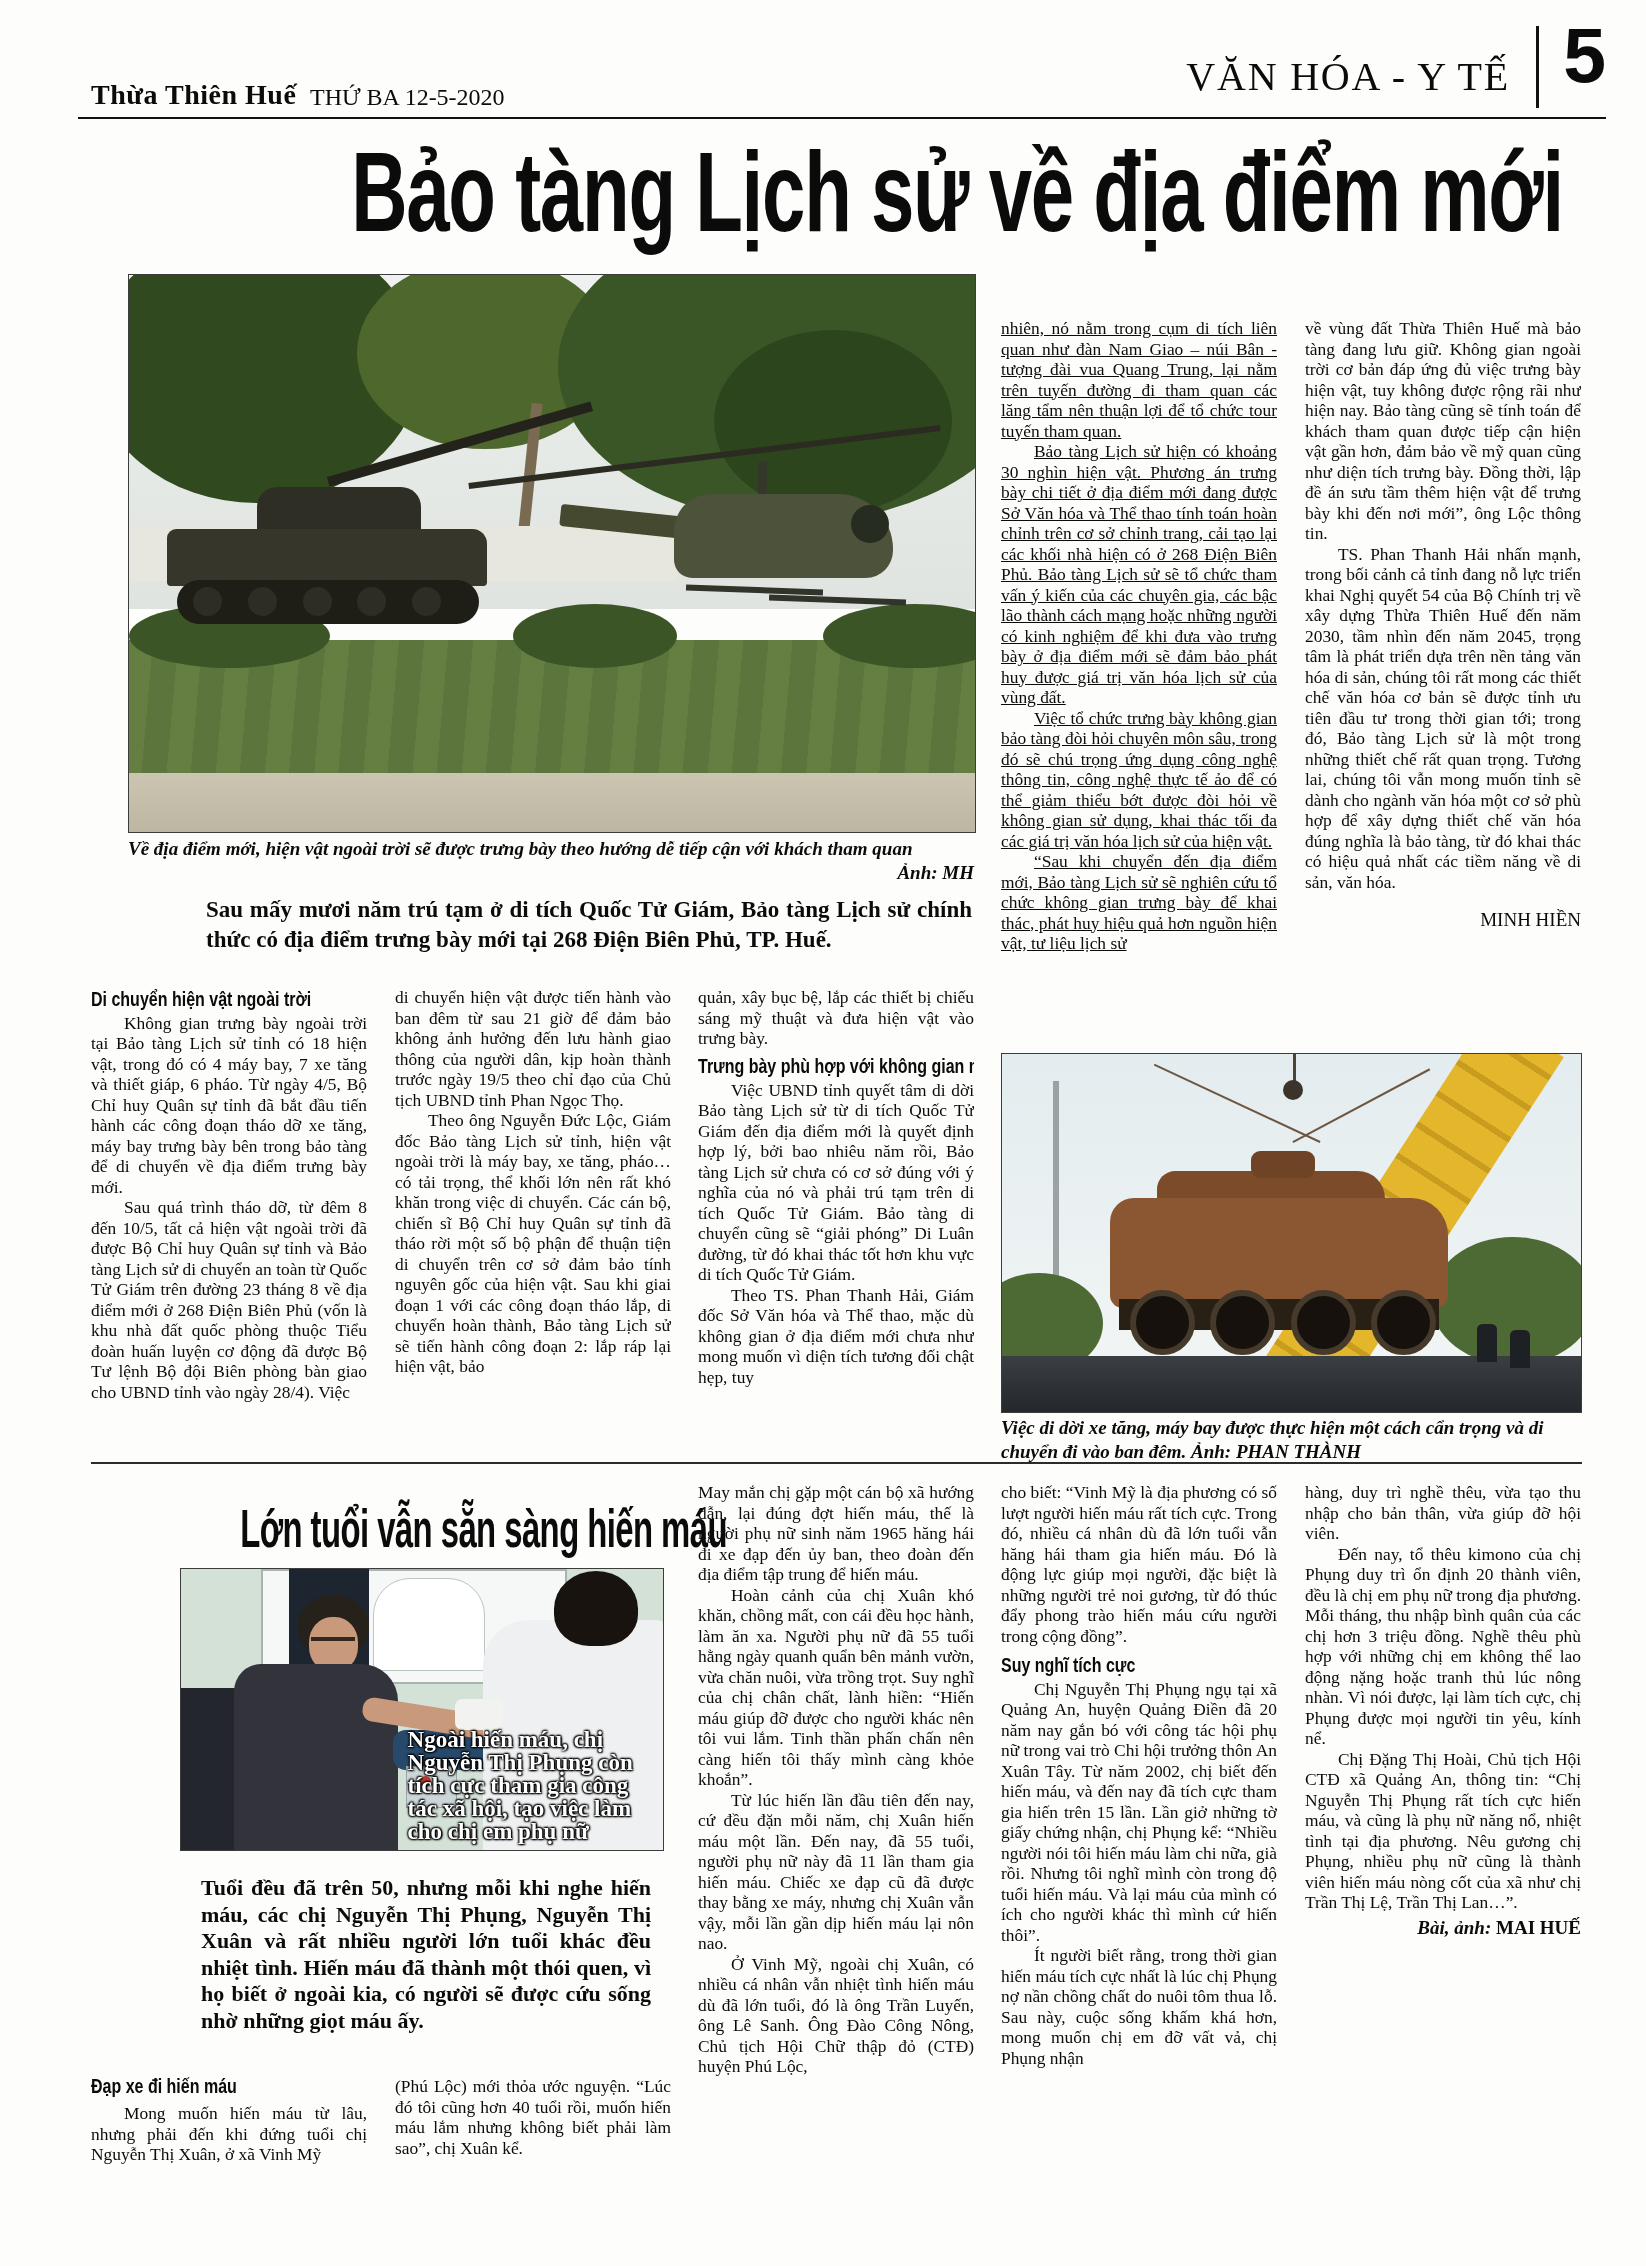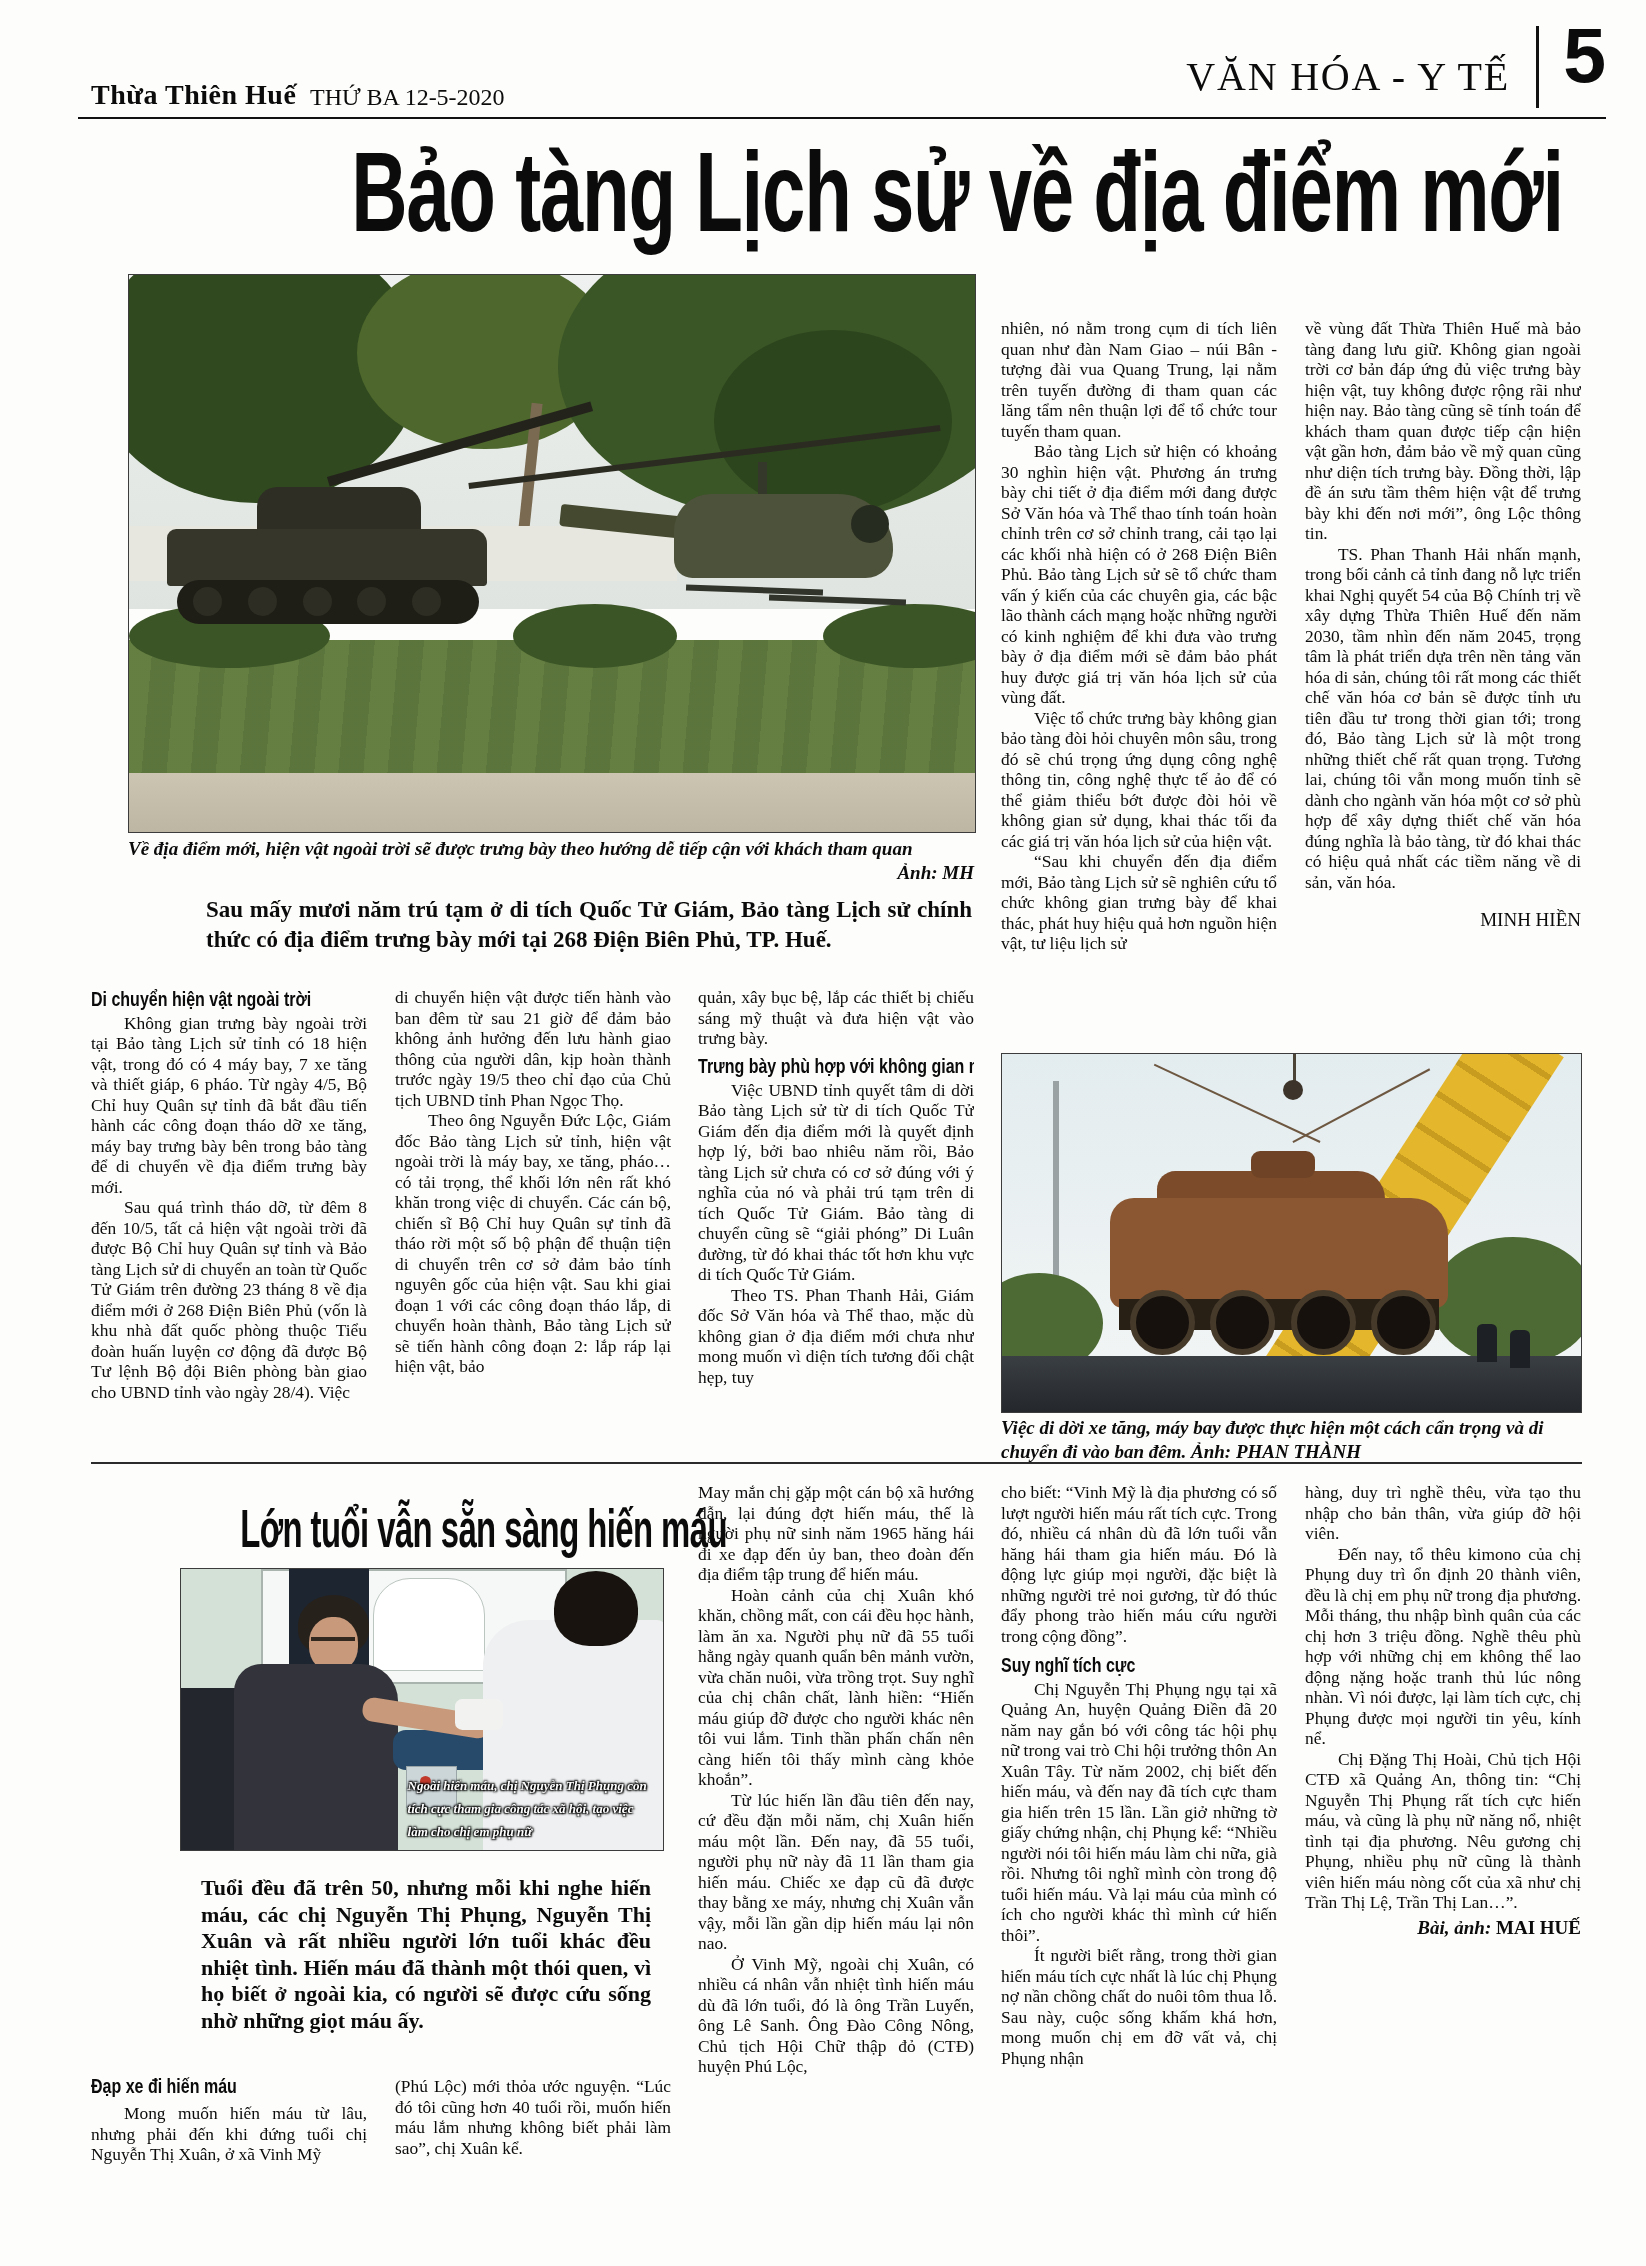--- a/index.html
+++ b/index.html
@@ -83,22 +83,22 @@
   .p3-face{left:128px;top:48px;width:49px;height:55px;background:#c8997a;border-radius:46%;}
   .p3-glasses{left:130px;top:68px;width:44px;height:3.7px;background:#33281f;}
   .p3-bodyw{left:53px;top:95px;width:164px;height:188px;background:#33343b;border-radius:27.4px 37px 0 0;}
   .p3-arm{left:181px;top:137px;width:128px;height:24px;background:#c8997a;transform:rotate(9deg);border-radius:11px;}
   .p3-cuff{left:274px;top:130px;width:48px;height:31px;background:#f2f3f1;border-radius:7.3px;}
   .p3-pad{left:212px;top:161px;width:119px;height:40px;background:#27496a;border-radius:12.8px;}
   .p3-staff{left:302px;top:51px;width:183px;height:232px;background:#eff0f1;border-radius:46px 9.1px 0 0;}
   .p3-staffhair{left:373px;top:1.8px;width:84px;height:75px;background:#18130f;border-radius:50% 50% 42% 42%;}
   .p3-machine{left:225px;top:197px;width:49px;height:40px;background:#ccd5d8;border:0.9px solid #9aa5a8;}
   .p3-reddot{left:239px;top:207px;width:11px;height:11px;background:#c0392b;border-radius:50%;}
-  .p3-cap{position:absolute;left:47%;bottom:7.3px;width:50%;color:#fff;font-size:13px;line-height:23px;
-          font-style:italic;font-weight:bold;text-shadow:1.4px 1.4px 1.8px #000,-0.9px -0.9px 1.8px #000,0.9px -0.9px 1.8px #000,-0.9px 0.9px 1.8px #000;}
+  .p3-cap{position:absolute;left:47%;bottom:7.3px;width:50%;color:#fff;font-size:23px;line-height:23px;
+          font-weight:bold;text-shadow:1.4px 1.4px 1.8px #000,-0.9px -0.9px 1.8px #000,0.9px -0.9px 1.8px #000,-0.9px 0.9px 1.8px #000;}
   .mid-rule{position:absolute;left:91px;top:1462px;width:1491px;height:1.8px;background:#2b2b2b;}
 </style>
 </head>
 <body>
 
 <div class="page">
 
   <div class="brand">Thừa Thiên Huế</div>
   <div class="issue-date">THỨ BA 12-5-2020</div>
   <div class="section-title">VĂN HÓA - Y TẾ</div>
@@ -157,21 +157,21 @@
     <p class="cont">di chuyển hiện vật được tiến hành vào ban đêm từ sau 21 giờ để đảm bảo không ảnh hưởng đến lưu hành giao thông của người dân, kịp hoàn thành trước ngày 19/5 theo chỉ đạo của Chủ tịch UBND tỉnh Phan Ngọc Thọ.</p>
     <p>Theo ông Nguyễn Đức Lộc, Giám đốc Bảo tàng Lịch sử tỉnh, hiện vật ngoài trời là máy bay, xe tăng, pháo… có tải trọng, thể khối lớn nên rất khó khăn trong việc di chuyển. Các cán bộ, chiến sĩ Bộ Chỉ huy Quân sự tỉnh đã tháo rời một số bộ phận để thuận tiện di chuyển trên cơ sở đảm bảo tính nguyên gốc của hiện vật. Sau khi giai đoạn 1 với các công đoạn tháo lắp, di chuyển hoàn thành, Bảo tàng Lịch sử sẽ tiến hành công đoạn 2: lắp ráp lại hiện vật, bảo</p>
   </div>
   <div class="col" style="left:698px;top:987px;height:437px;">
     <p class="cont">quản, xây bục bệ, lắp các thiết bị chiếu sáng mỹ thuật và đưa hiện vật vào trưng bày.</p>
     <span class="subhead" style="margin-top:5.5px;">Trưng bày phù hợp với không gian mới</span>
     <p>Việc UBND tỉnh quyết tâm di dời Bảo tàng Lịch sử từ di tích Quốc Tử Giám đến địa điểm mới là quyết định hợp lý, bởi bao nhiêu năm rồi, Bảo tàng Lịch sử chưa có cơ sở đúng với ý nghĩa của nó và phải trú tạm trên di tích Quốc Tử Giám. Bảo tàng di chuyển cũng sẽ “giải phóng” Di Luân đường, từ đó khai thác tốt hơn khu vực di tích Quốc Tử Giám.</p>
     <p>Theo TS. Phan Thanh Hải, Giám đốc Sở Văn hóa và Thể thao, mặc dù không gian ở địa điểm mới chưa như mong muốn vì diện tích tương đối chật hẹp, tuy</p>
   </div>
 
-  <div class="col" style="left:1001px;top:318px;height:731px;">
+  <div class="col" style="left:1001px;top:318px;height:731px;text-decoration:underline;">
     <p class="cont">nhiên, nó nằm trong cụm di tích liên quan như đàn Nam Giao – núi Bân - tượng đài vua Quang Trung, lại nằm trên tuyến đường đi tham quan các lăng tẩm nên thuận lợi để tổ chức tour tuyến tham quan.</p>
     <p>Bảo tàng Lịch sử hiện có khoảng 30 nghìn hiện vật. Phương án trưng bày chi tiết ở địa điểm mới đang được Sở Văn hóa và Thể thao tính toán hoàn chỉnh trên cơ sở chỉnh trang, cải tạo lại các khối nhà hiện có ở 268 Điện Biên Phủ. Bảo tàng Lịch sử sẽ tổ chức tham vấn ý kiến của các chuyên gia, các bậc lão thành cách mạng hoặc những người có kinh nghiệm để khi đưa vào trưng bày ở địa điểm mới sẽ đảm bảo phát huy được giá trị văn hóa lịch sử của vùng đất.</p>
     <p>Việc tổ chức trưng bày không gian bảo tàng đòi hỏi chuyên môn sâu, trong đó sẽ chú trọng ứng dụng công nghệ thông tin, công nghệ thực tế ảo để có thể giảm thiểu bớt được đòi hỏi về không gian sử dụng, khai thác tối đa các giá trị văn hóa lịch sử của hiện vật.</p>
     <p>“Sau khi chuyển đến địa điểm mới, Bảo tàng Lịch sử sẽ nghiên cứu tổ chức không gian trưng bày để khai thác, phát huy hiệu quả hơn nguồn hiện vật, tư liệu lịch sử</p>
   </div>
   <div class="col" style="left:1305px;top:318px;height:740px;">
     <p class="cont">về vùng đất Thừa Thiên Huế mà bảo tàng đang lưu giữ. Không gian ngoài trời cơ bản đáp ứng đủ việc trưng bày hiện vật, tuy không được rộng rãi như hiện nay. Bảo tàng cũng sẽ tính toán để khách tham quan được tiếp cận hiện vật gần hơn, đảm bảo về mỹ quan cũng như diện tích trưng bày. Đồng thời, lập đề án sưu tầm thêm hiện vật để trưng bày khi đến nơi mới”, ông Lộc thông tin.</p>
     <p>TS. Phan Thanh Hải nhấn mạnh, trong bối cảnh cả tỉnh đang nỗ lực triển khai Nghị quyết 54 của Bộ Chính trị về xây dựng Thừa Thiên Huế đến năm 2030, tầm nhìn đến năm 2045, trọng tâm là phát triển dựa trên nền tảng văn hóa di sản, chúng tôi rất mong các thiết chế văn hóa cơ bản sẽ được tỉnh ưu tiên đầu tư trong thời gian tới; trong đó, Bảo tàng Lịch sử là một trong những thiết chế rất quan trọng. Tương lai, chúng tôi vẫn mong muốn tỉnh sẽ dành cho ngành văn hóa một cơ sở phù hợp để xây dựng thiết chế văn hóa đúng nghĩa là bảo tàng, từ đó khai thác có hiệu quả nhất các tiềm năng về di sản, văn hóa.</p>
     <div class="byline">MINH HIỀN</div>
   </div>

